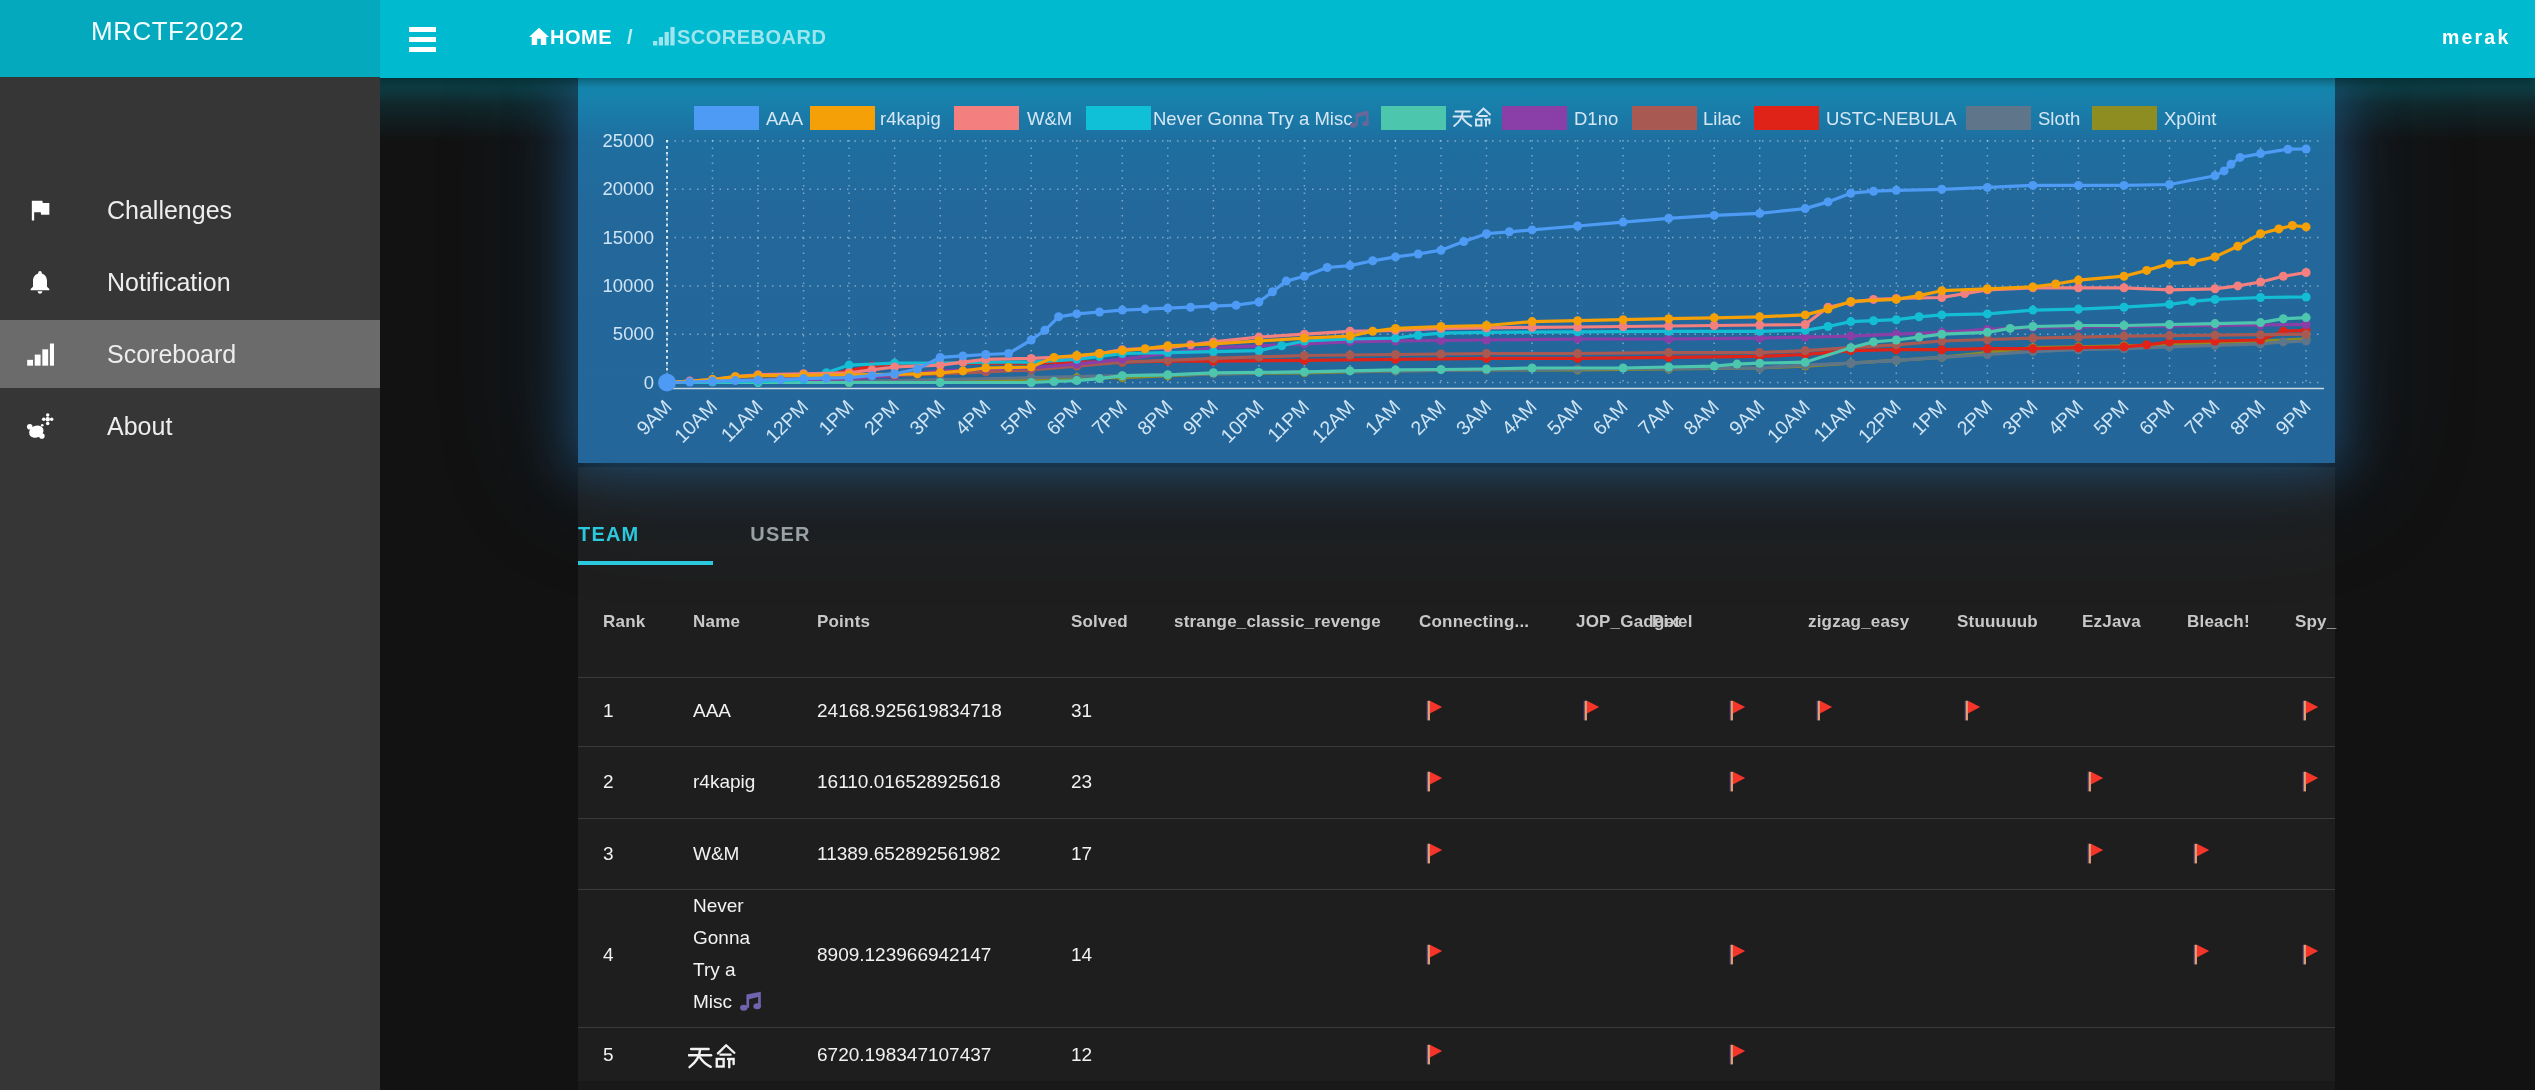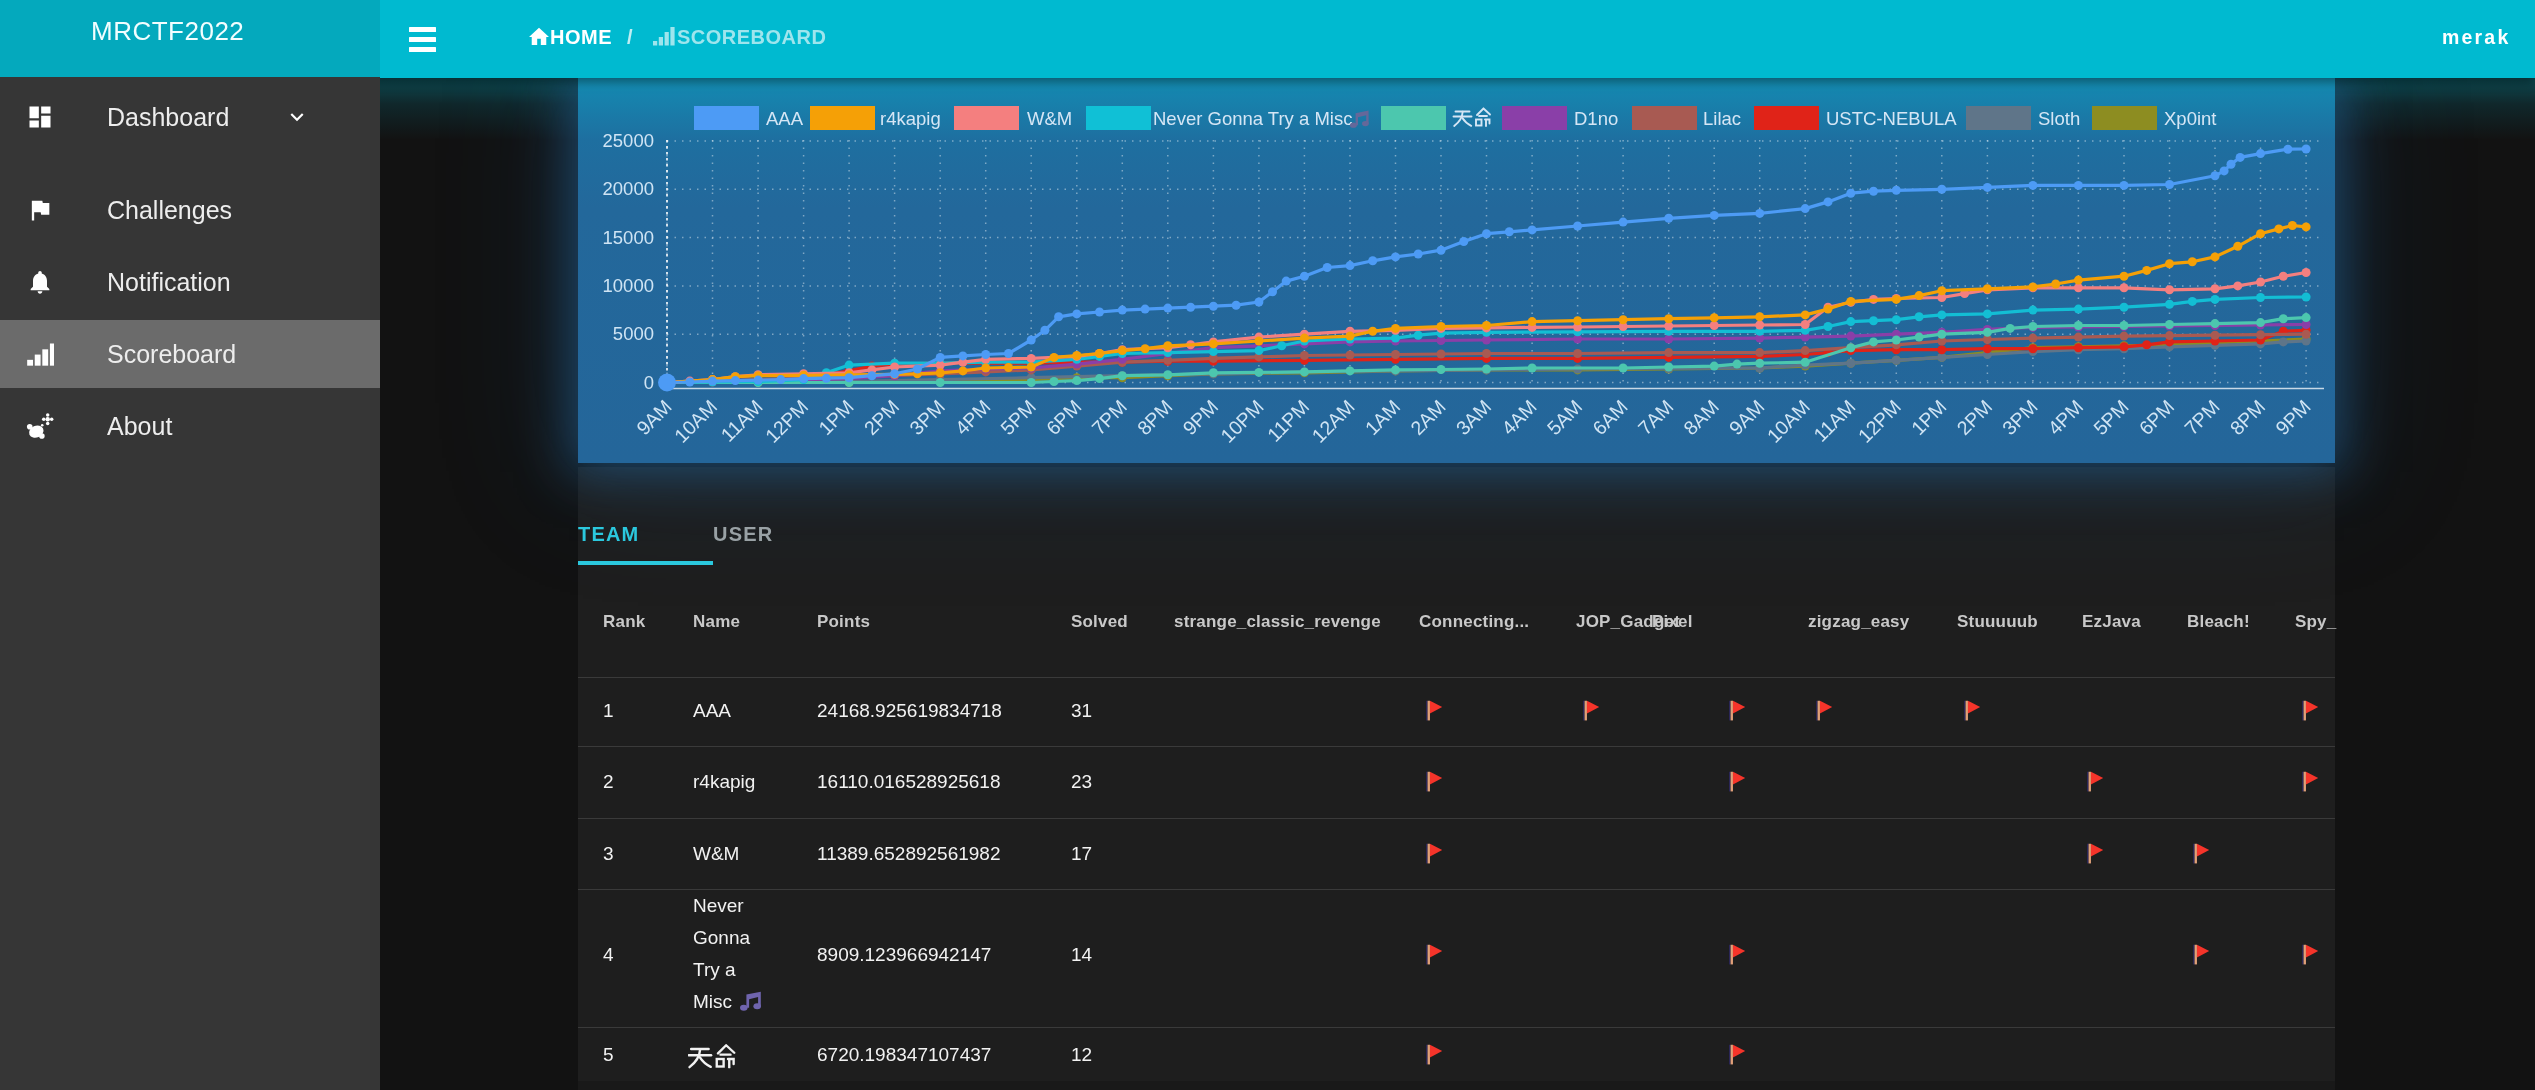--- a/index.html
+++ b/index.html
@@ -15,21 +15,21 @@
 .burger{left:409px;top:27px;z-index:7}
 .burger div{width:27px;height:4.5px;background:#fff;margin-bottom:5.5px;border-radius:.5px}
 .crumb{z-index:7;color:#fff;font-weight:bold;font-size:20px;letter-spacing:.5px}
 .panel{left:578px;top:78px;width:1757px;height:385px;z-index:3;
  background:linear-gradient(180deg,#1597bc 0px,#1684ae 16px,#1e6fa0 62px,#23689b 130px,#24669a 385px);
  box-shadow:0 0 46px 9px rgba(36,104,158,.55),0 0 120px 18px rgba(30,100,160,.18)}
 .underglow{position:absolute;left:380px;top:78px;width:2155px;height:70px;background:linear-gradient(180deg,rgba(0,205,232,.30) 0,rgba(0,195,225,.12) 26px,rgba(0,0,0,0) 62px);z-index:3}
 .lower{left:578px;top:467px;width:1757px;height:614px;background:#1e1e1e;z-index:2}
 .botstrip{left:578px;top:1081px;width:1757px;height:9px;background:#191919;z-index:2}
 .tabteam{position:absolute;left:578px;top:510px;width:135px;height:54px;line-height:48px;font-weight:bold;font-size:20px;letter-spacing:1.2px;color:#2bc8de;z-index:4}
-.tabuser{position:absolute;left:713px;top:510px;width:135px;height:54px;text-align:left;line-height:48px;font-weight:bold;font-size:20px;letter-spacing:1.2px;color:#99a1a5;z-index:4}
+.tabuser{position:absolute;left:713px;top:510px;width:135px;height:54px;text-align:center;line-height:48px;font-weight:bold;font-size:20px;letter-spacing:1.2px;color:#99a1a5;z-index:4}
 .tabline{position:absolute;left:578px;top:561px;width:135px;height:4px;background:#2bc8de;z-index:4}
 .th{position:absolute;top:612px;font-weight:bold;font-size:17px;color:#c8c8c8;z-index:4;letter-spacing:.2px}
 .sep{position:absolute;left:578px;width:1757px;height:1px;background:#3a3a3a;z-index:4}
 .cell{position:absolute;font-size:19px;color:#f2f2f2;z-index:4}
 .flag{position:absolute;width:19px;height:21px;z-index:4}
 </style></head><body>
 <div class="abs lower"></div>
 <div class="abs botstrip"></div>
 <div class="abs topbar"></div>
 <div class="underglow"></div>
@@ -50,29 +50,20 @@
       <rect x="11.6" y="5" width="4.2" height="13.5"></rect>
       <rect x="17.4" y="0" width="4.2" height="18.5"></rect>
     </g>
   </svg>
 <div class="abs crumb" style="left:677px;top:26px;color:rgba(255,255,255,.62)">SCOREBOARD</div>
 <div class="abs crumb" style="left:2442px;top:26px;letter-spacing:2.2px;font-size:19.5px">merak</div>
 <div class="abs sidehead">
     <h1>MRCTF2022</h1>
   </div>
 <div class="abs sidebar">
-<div class="mitem" style="top:6px">
-      <span class="ic"><svg viewBox="0 0 24 24" width="28" height="28">
-          <path fill="#fff" d="M3 13h8V3H3v10zm0 8h8v-6H3v6zm10 0h8V11h-8v10zm0-18v6h8V3h-8z"></path>
-        </svg></span>
-      <span class="lb">Dashboard</span>
-      <svg class="abs" style="left:284px;top:21px" viewBox="0 0 24 24" width="26" height="26">
-        <path fill="#fff" d="M7.41 8.59L12 13.17l4.59-4.58L18 10l-6 6-6-6 1.41-1.41z"></path>
-      </svg>
-    </div>
 <div class="mitem" style="top:99px">
       <span class="ic"><svg viewBox="0 0 24 24" width="28" height="28">
           <path fill="#fff" d="M14.4 6L14 4H5v17h2v-7h5.6l.4 2h7V6z"></path>
         </svg></span>
       <span class="lb">Challenges</span>
     </div>
 <div class="mitem" style="top:171px">
       <span class="ic"><svg viewBox="0 0 24 24" width="28" height="28">
           <path fill="#fff" d="M12 22c1.1 0 2-.9 2-2h-4c0 1.1.9 2 2 2zm6-6v-5c0-3.07-1.63-5.64-4.5-6.32V4c0-.83-.67-1.5-1.5-1.5s-1.5.67-1.5 1.5v.68C7.64 5.36 6 7.92 6 11v5l-2 2v1h16v-1l-2-2z"></path>
         </svg></span>

